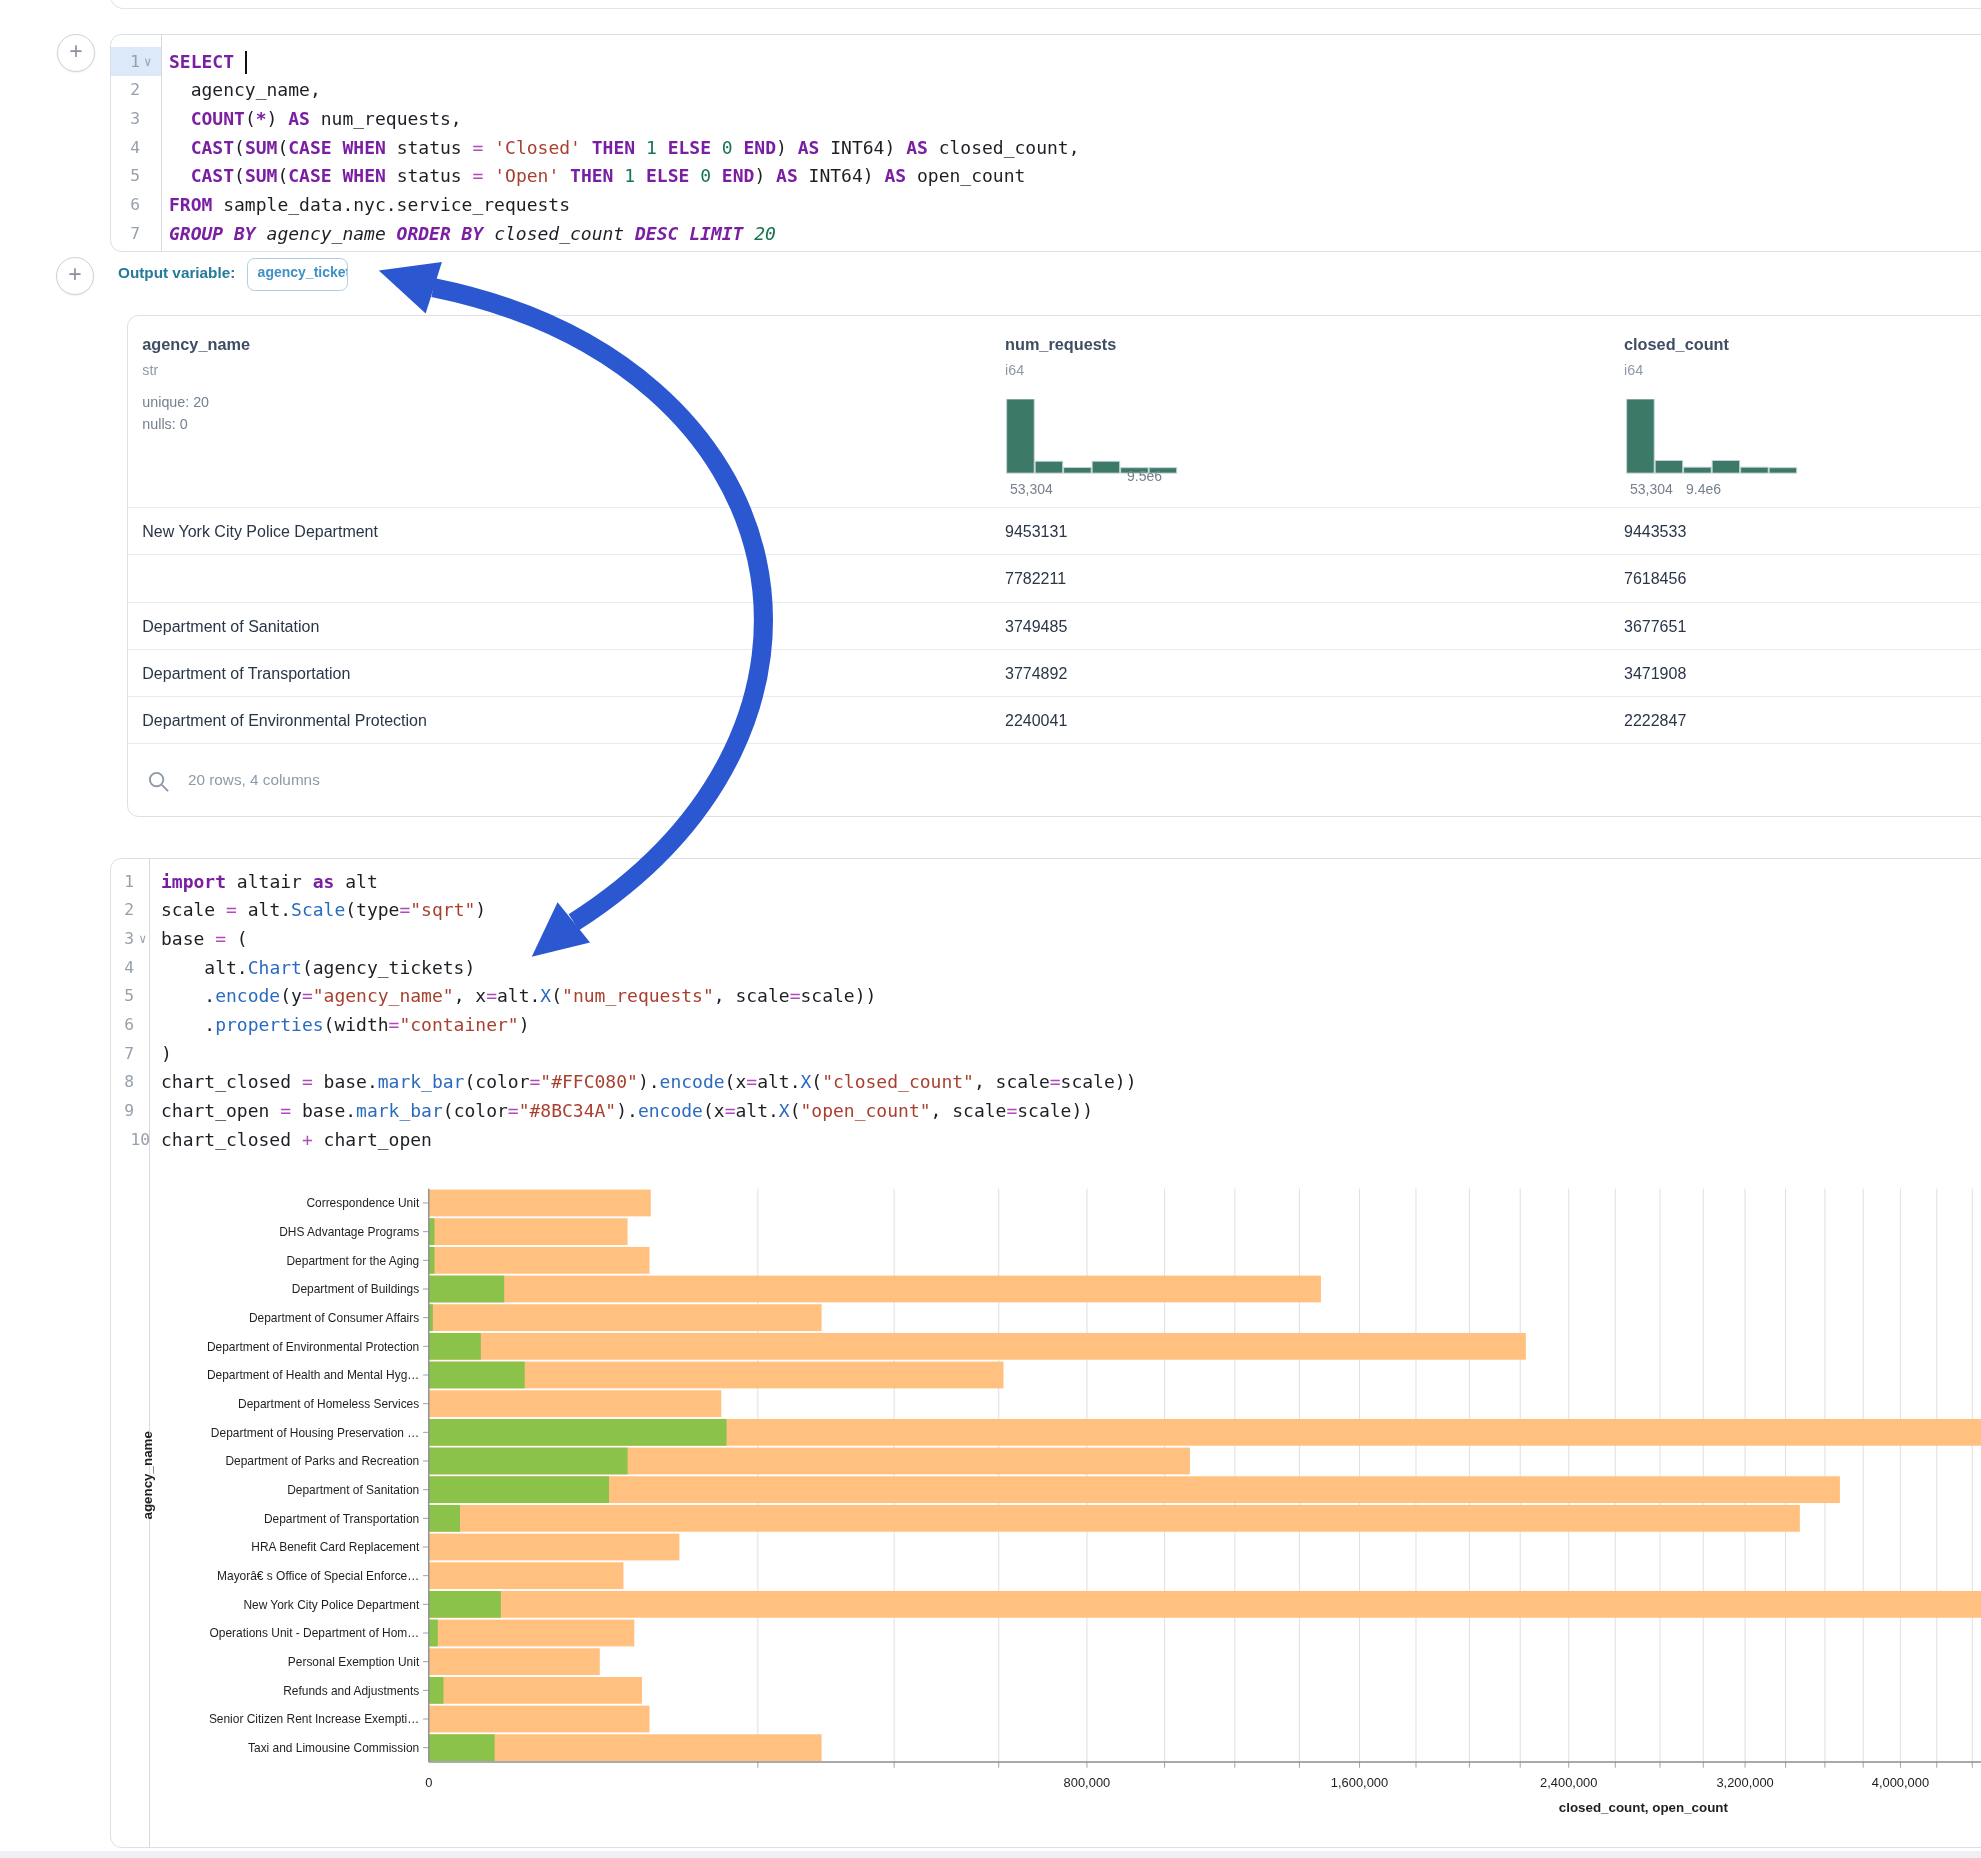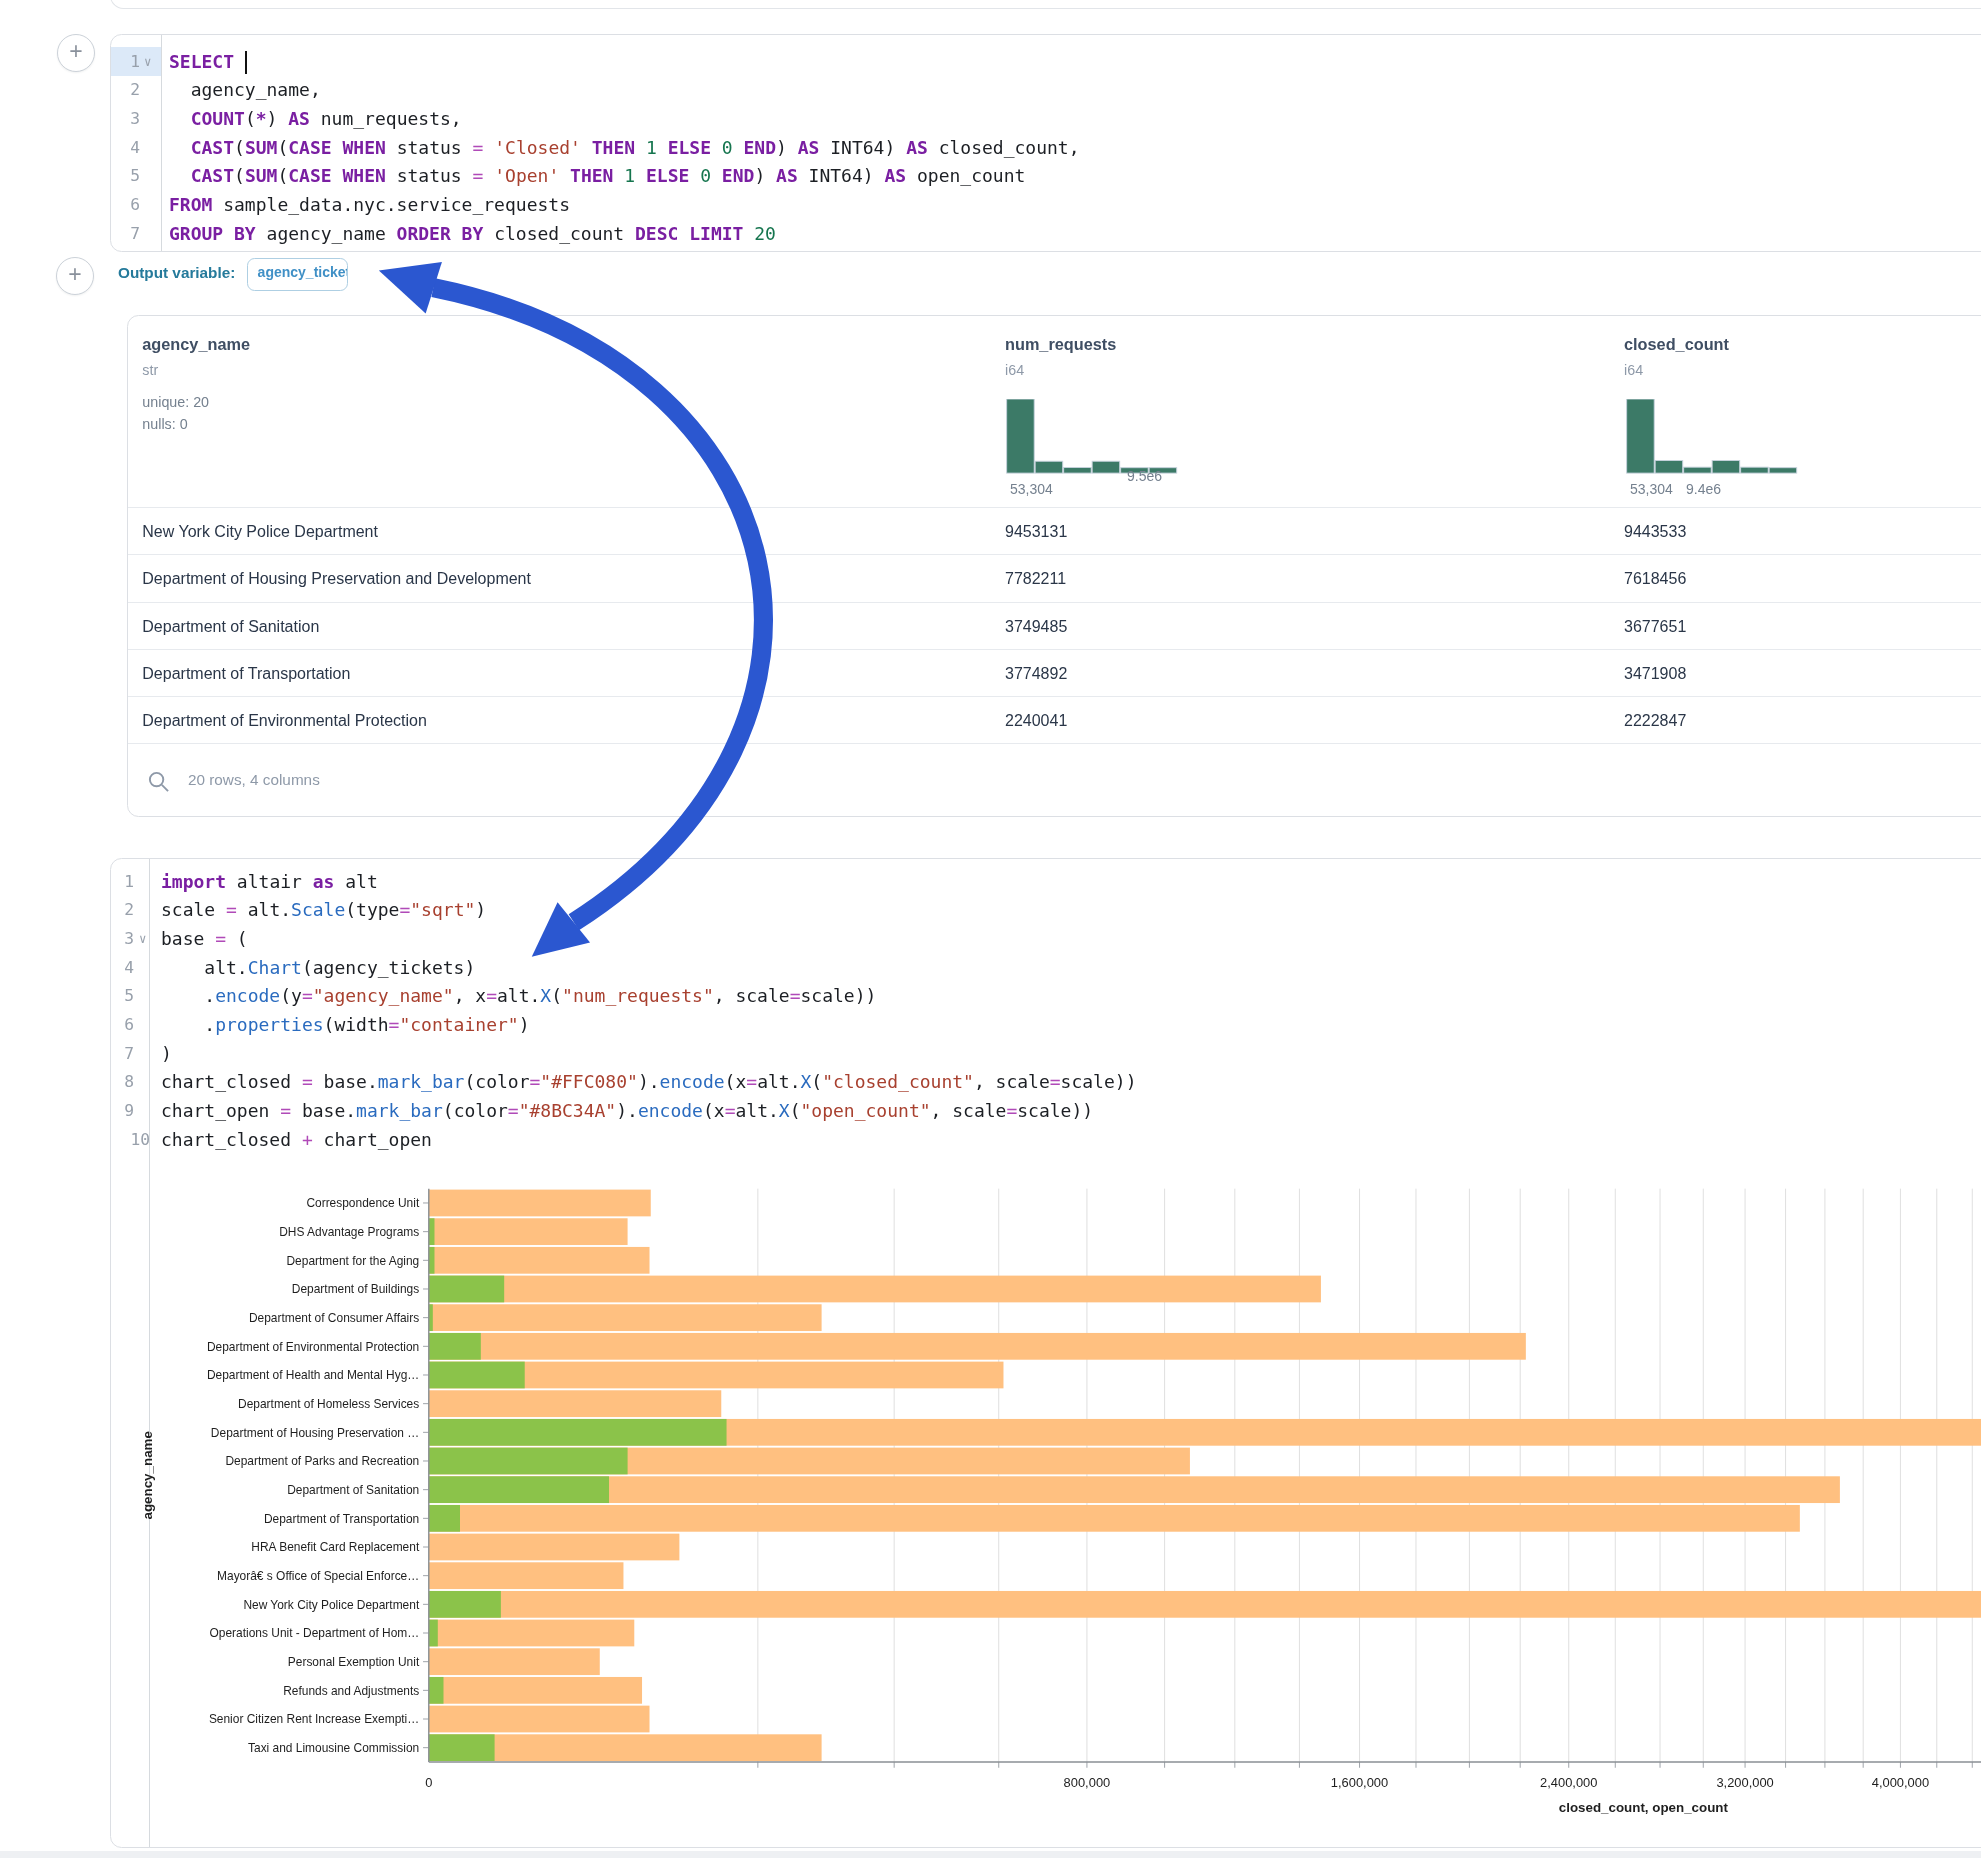--- a/index.html
+++ b/index.html
@@ -64,21 +64,21 @@
       <div class="code-line" style="left:58px;top:40px;"><span class="tok-d">  agency_name,</span></div>
       <div class="line-num" style="left:0;top:69px;width:29px;">3</div>
       <div class="code-line" style="left:58px;top:69px;"><span class="tok-d">  </span><span class="tok-k">COUNT</span><span class="tok-d">(</span><span class="tok-k">*</span><span class="tok-d">) </span><span class="tok-k">AS</span><span class="tok-d"> num_requests,</span></div>
       <div class="line-num" style="left:0;top:98px;width:29px;">4</div>
       <div class="code-line" style="left:58px;top:98px;"><span class="tok-d">  </span><span class="tok-k">CAST</span><span class="tok-d">(</span><span class="tok-k">SUM</span><span class="tok-d">(</span><span class="tok-k">CASE</span><span class="tok-d"> </span><span class="tok-k">WHEN</span><span class="tok-d"> status </span><span class="tok-o">=</span><span class="tok-d"> </span><span class="tok-s">'Closed'</span><span class="tok-d"> </span><span class="tok-k">THEN</span><span class="tok-d"> </span><span class="tok-n">1</span><span class="tok-d"> </span><span class="tok-k">ELSE</span><span class="tok-d"> </span><span class="tok-n">0</span><span class="tok-d"> </span><span class="tok-k">END</span><span class="tok-d">) </span><span class="tok-k">AS</span><span class="tok-d"> INT64) </span><span class="tok-k">AS</span><span class="tok-d"> closed_count,</span></div>
       <div class="line-num" style="left:0;top:126px;width:29px;">5</div>
       <div class="code-line" style="left:58px;top:126px;"><span class="tok-d">  </span><span class="tok-k">CAST</span><span class="tok-d">(</span><span class="tok-k">SUM</span><span class="tok-d">(</span><span class="tok-k">CASE</span><span class="tok-d"> </span><span class="tok-k">WHEN</span><span class="tok-d"> status </span><span class="tok-o">=</span><span class="tok-d"> </span><span class="tok-s">'Open'</span><span class="tok-d"> </span><span class="tok-k">THEN</span><span class="tok-d"> </span><span class="tok-n">1</span><span class="tok-d"> </span><span class="tok-k">ELSE</span><span class="tok-d"> </span><span class="tok-n">0</span><span class="tok-d"> </span><span class="tok-k">END</span><span class="tok-d">) </span><span class="tok-k">AS</span><span class="tok-d"> INT64) </span><span class="tok-k">AS</span><span class="tok-d"> open_count</span></div>
       <div class="line-num" style="left:0;top:155px;width:29px;">6</div>
       <div class="code-line" style="left:58px;top:155px;"><span class="tok-k">FROM</span><span class="tok-d"> sample_data.nyc.service_requests</span></div>
       <div class="line-num" style="left:0;top:184px;width:29px;">7</div>
-      <div class="code-line" style="left:58px;top:184px;"><span class="tok-k">GROUP BY</span><span class="tok-d"> agency_name </span><span class="tok-k">ORDER BY</span><span class="tok-d"> closed_count </span><span class="tok-k">DESC</span><span class="tok-d"> </span><span class="tok-k">LIMIT</span><span class="tok-d"> </span><span class="tok-n">20</span></div>
+      <div class="code-line" style="left:58px;top:184px;font-style:italic;"><span class="tok-k">GROUP BY</span><span class="tok-d"> agency_name </span><span class="tok-k">ORDER BY</span><span class="tok-d"> closed_count </span><span class="tok-k">DESC</span><span class="tok-d"> </span><span class="tok-k">LIMIT</span><span class="tok-d"> </span><span class="tok-n">20</span></div>
     </div>
 
   <div class="outvar-label">Output variable:</div>
   <div class="outvar-pill">
     <span>agency_tickets</span>
   </div>
 
   <div class="card" id="table-card" style="left:127px;top:315px;width:1874px;height:502px;">
     <div id="table-header">
         <div class="col-title" style="left:14.3px;top:19px;">agency_name</div>
@@ -110,21 +110,20 @@
         <div class="hist-label" style="left:1502px;top:165px;">53,304</div>
         <div class="hist-label" style="left:1558px;top:165px;">9.4e6</div>
       </div>
     <div id="table-rows">
         <div class="t-row" style="top:191px;">
           <div class="t-cell" style="left:14.3px;">New York City Police Department</div>
           <div class="t-cell" style="left:877px;">9453131</div>
           <div class="t-cell" style="left:1496px;">9443533</div>
         </div>
         <div class="t-row" style="top:238px;">
-          <div class="t-cell" style="left:14.3px;">Department of Housing Preservation and Development</div>
           <div class="t-cell" style="left:877px;">7782211</div>
           <div class="t-cell" style="left:1496px;">7618456</div>
         </div>
         <div class="t-row" style="top:286px;">
           <div class="t-cell" style="left:14.3px;">Department of Sanitation</div>
           <div class="t-cell" style="left:877px;">3749485</div>
           <div class="t-cell" style="left:1496px;">3677651</div>
         </div>
         <div class="t-row" style="top:333px;">
           <div class="t-cell" style="left:14.3px;">Department of Transportation</div>

